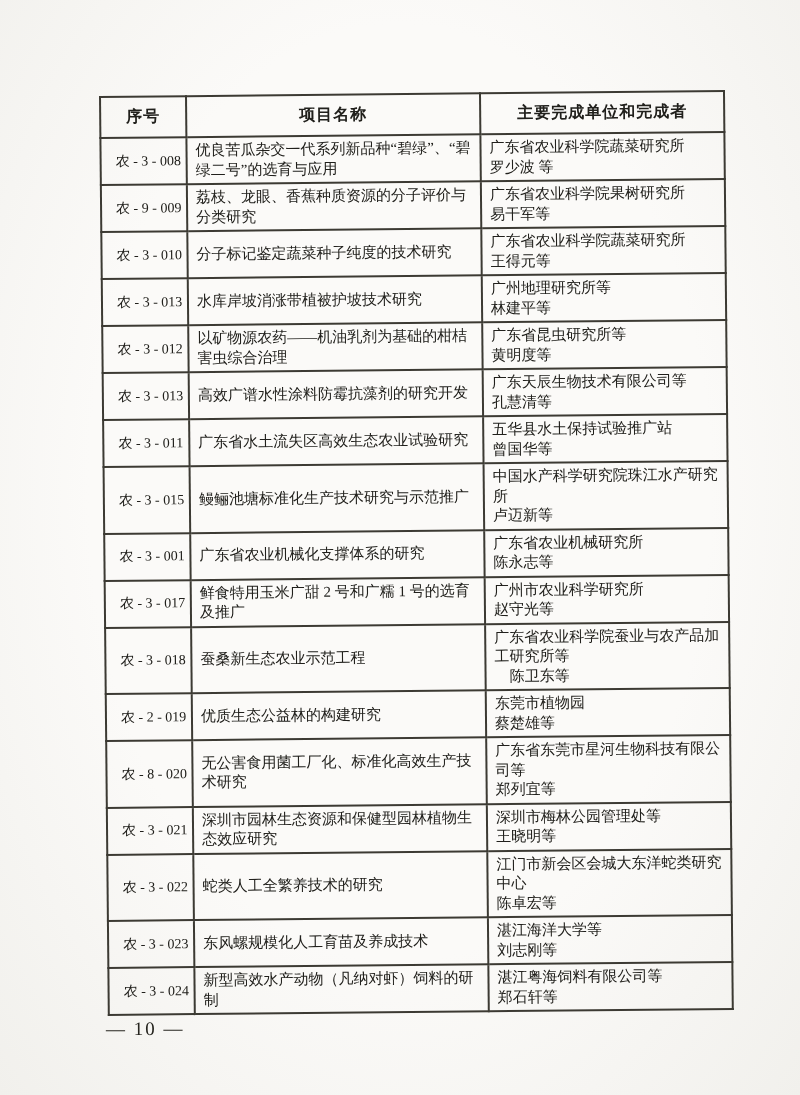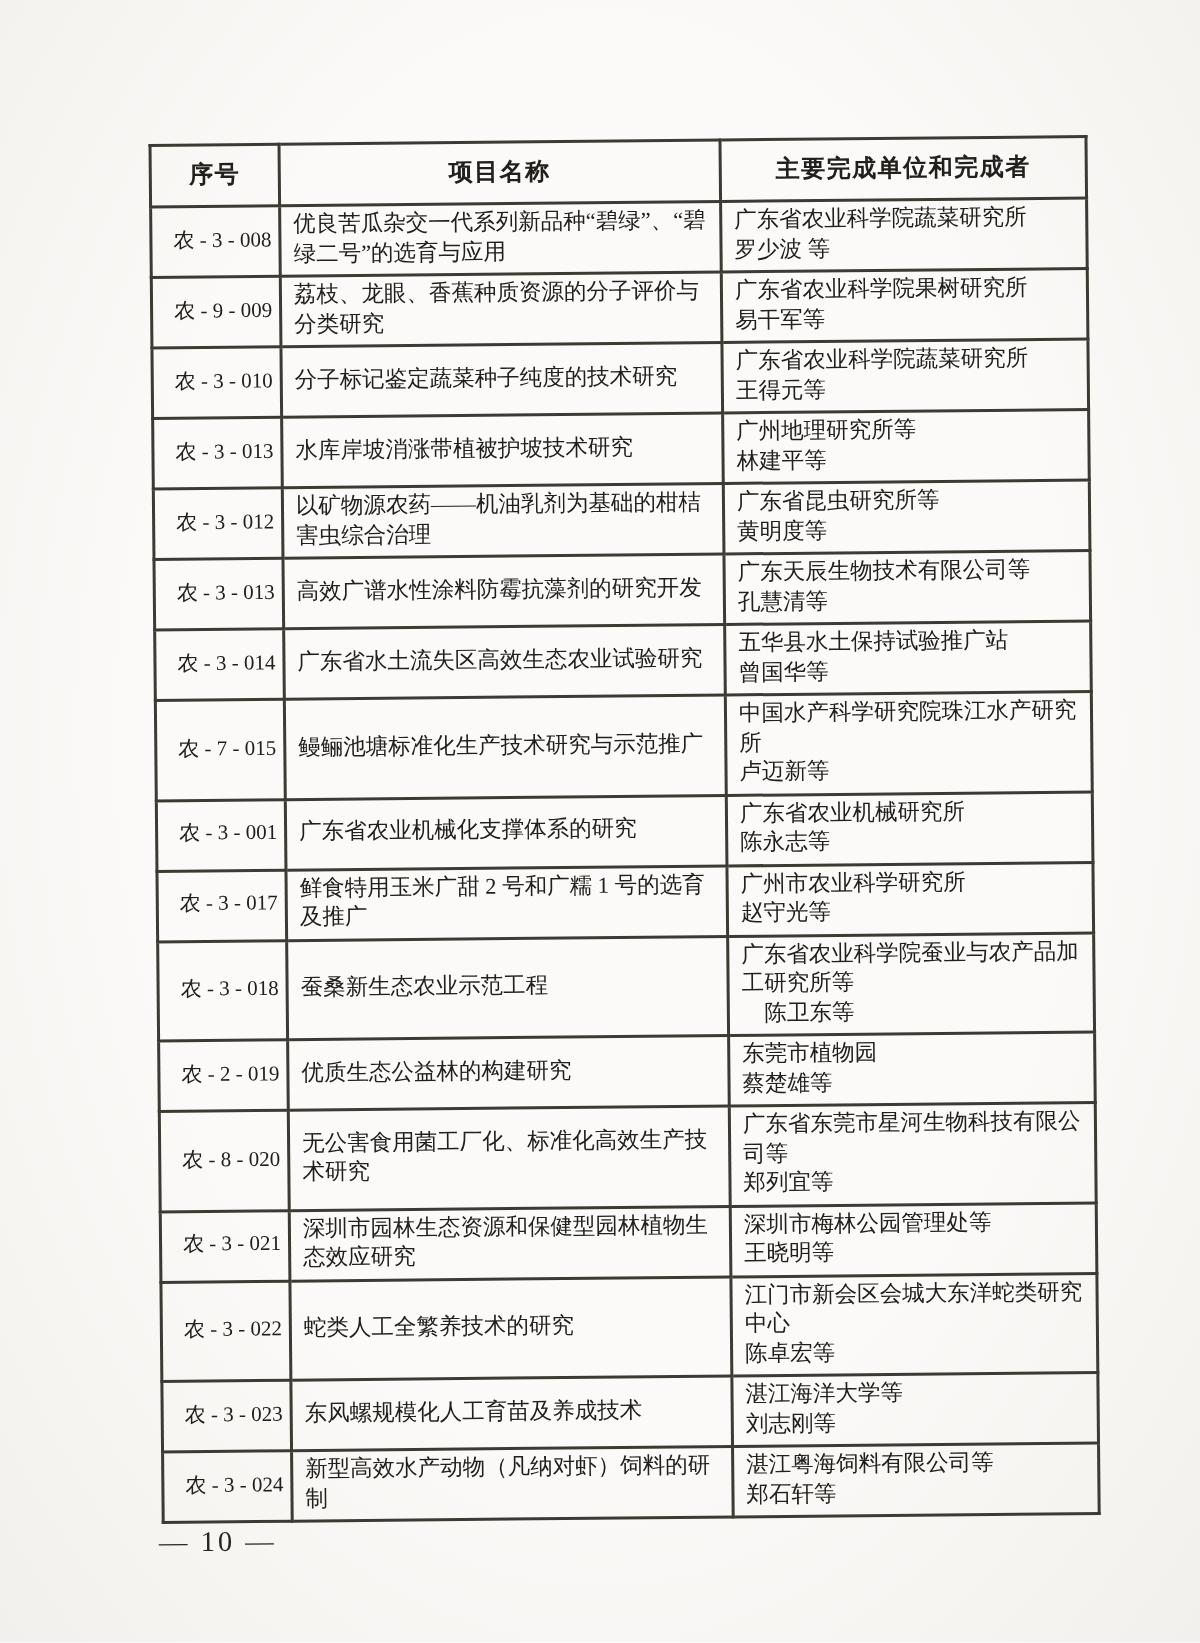--- a/index.html
+++ b/index.html
@@ -114,27 +114,27 @@
         <td class="c-org">广东省昆虫研究所等
 黄明度等</td>
       </tr>
       <tr>
         <td class="c-id">农 - 3 - 013</td>
         <td class="c-proj">高效广谱水性涂料防霉抗藻剂的研究开发</td>
         <td class="c-org">广东天辰生物技术有限公司等
 孔慧清等</td>
       </tr>
       <tr>
-        <td class="c-id">农 - 3 - 014</td>
+        <td class="c-id">农 - 3 - 011</td>
         <td class="c-proj">广东省水土流失区高效生态农业试验研究</td>
         <td class="c-org">五华县水土保持试验推广站
 曾国华等</td>
       </tr>
       <tr>
-        <td class="c-id">农 - 7 - 015</td>
+        <td class="c-id">农 - 3 - 015</td>
         <td class="c-proj">鳗鲡池塘标准化生产技术研究与示范推广</td>
         <td class="c-org">中国水产科学研究院珠江水产研究所
 卢迈新等</td>
       </tr>
       <tr>
         <td class="c-id">农 - 3 - 001</td>
         <td class="c-proj">广东省农业机械化支撑体系的研究</td>
         <td class="c-org">广东省农业机械研究所
 陈永志等</td>
       </tr>

